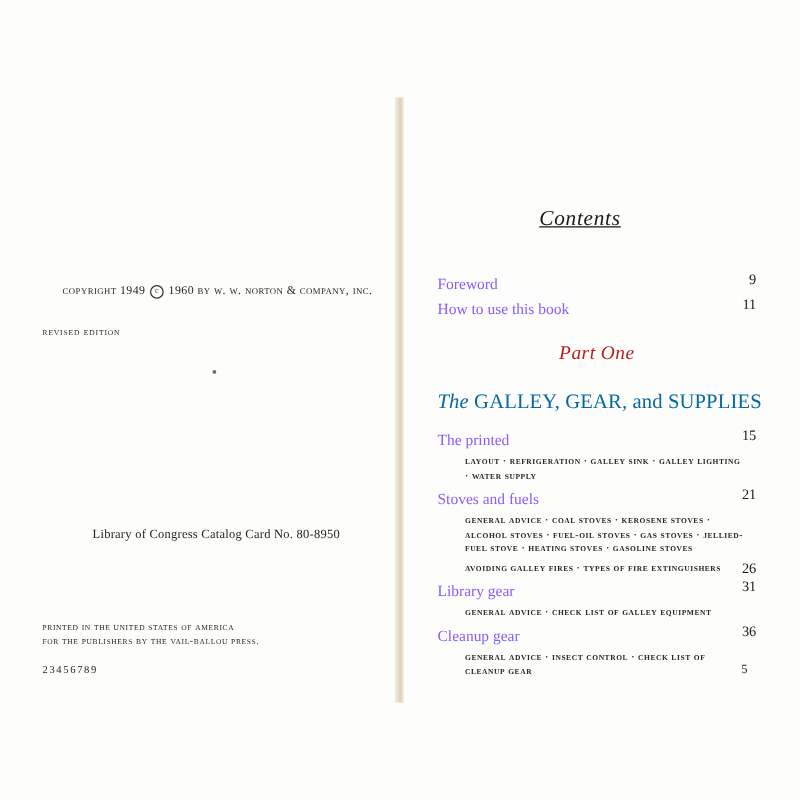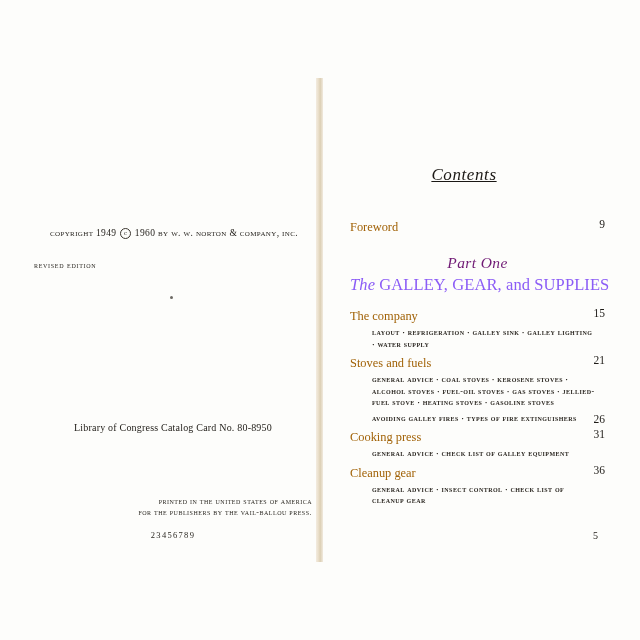--- a/index.html
+++ b/index.html
@@ -96,33 +96,32 @@
     text-align: center;
     font-size: 10px;
     letter-spacing: 0.2px;
     color: #26231e;
   }
   .printed {
     position: absolute;
     top: 436px;
     left: 0;
     width: 278px;
-    text-align: right;
+    text-align: left;
     font-size: 8px;
     font-variant: small-caps;
     letter-spacing: 0.5px;
     line-height: 11px;
     color: #2b2822;
   }
   .printcode {
     position: absolute;
     top: 470px;
     left: 0;
     width: 278px;
-    text-align: center;
     font-size: 8.5px;
     letter-spacing: 1.3px;
     color: #2b2822;
   }
 
   
   .right-page {
     position: absolute;
     left: 330px;
     top: 60px;
@@ -149,21 +148,21 @@
   }
   .entry {
     position: relative;
     margin-bottom: 1px;
   }
   .entry-main {
     position: relative;
     display: block;
     font-size: 12.4px;
     line-height: 19px;
-    color: #a16207;
+    color: #8b5cf6;
   }
   .entry-page {
     position: absolute;
     right: 0;
     top: 0;
     font-size: 11.5px;
     color: #1d1a16;
   }
   .entry-sub {
     display: block;
@@ -179,28 +178,28 @@
   }
   .part-block {
     margin: 17px 0 12px 0;
     text-align: center;
   }
   .part-label {
     display: block;
     font-size: 15.5px;
     font-style: italic;
     letter-spacing: 0.4px;
-    color: #701a75;
-    margin-bottom: 3px;
+    color: #b91c1c;
+    margin-bottom: 19px;
   }
   .part-title {
     display: block;
     font-size: 16.5px;
     letter-spacing: 0.1px;
-    color: #8b5cf6;
+    color: #0369a1;
     white-space: nowrap;
   }
   .part-title .ital {
     font-style: italic;
   }
   .folio {
     position: absolute;
     top: 470px;
     right: 10px;
     font-size: 10px;
@@ -233,48 +232,52 @@
   <div class="right-page">
     <div class="contents-title">Contents</div>
 
     <div class="toc">
 
       <div class="entry">
         <span class="entry-main">Foreword</span>
         <span class="entry-page">9</span>
       </div>
 
+      <div class="entry">
+        <span class="entry-main">How to use this book</span>
+        <span class="entry-page">11</span>
+      </div>
 
       <div class="part-block">
         <span class="part-label">Part One</span>
         <span class="part-title">
           <span class="ital">The</span>
           <span>GALLEY, GEAR, and SUPPLIES</span>
         </span>
       </div>
 
       <div class="entry">
-        <span class="entry-main">The company</span>
+        <span class="entry-main">The printed</span>
         <span class="entry-page">15</span>
         <span class="entry-sub">LAYOUT · REFRIGERATION · GALLEY SINK · GALLEY LIGHTING · WATER SUPPLY</span>
       </div>
 
       <div class="entry">
         <span class="entry-main">Stoves and fuels</span>
         <span class="entry-page">21</span>
         <span class="entry-sub">GENERAL ADVICE · COAL STOVES · KEROSENE STOVES · ALCOHOL STOVES · FUEL-OIL STOVES · GAS STOVES · JELLIED-FUEL STOVE · HEATING STOVES · GASOLINE STOVES</span>
       </div>
 
       <div class="entry">
         <span class="entry-page">26</span>
         <span class="entry-sub">AVOIDING GALLEY FIRES · TYPES OF FIRE EXTINGUISHERS</span>
       </div>
 
       <div class="entry">
-        <span class="entry-main">Cooking press</span>
+        <span class="entry-main">Library gear</span>
         <span class="entry-page">31</span>
         <span class="entry-sub">GENERAL ADVICE · CHECK LIST OF GALLEY EQUIPMENT</span>
       </div>
 
       <div class="entry">
         <span class="entry-main">Cleanup gear</span>
         <span class="entry-page">36</span>
         <span class="entry-sub">GENERAL ADVICE · INSECT CONTROL · CHECK LIST OF CLEANUP GEAR</span>
       </div>
 

